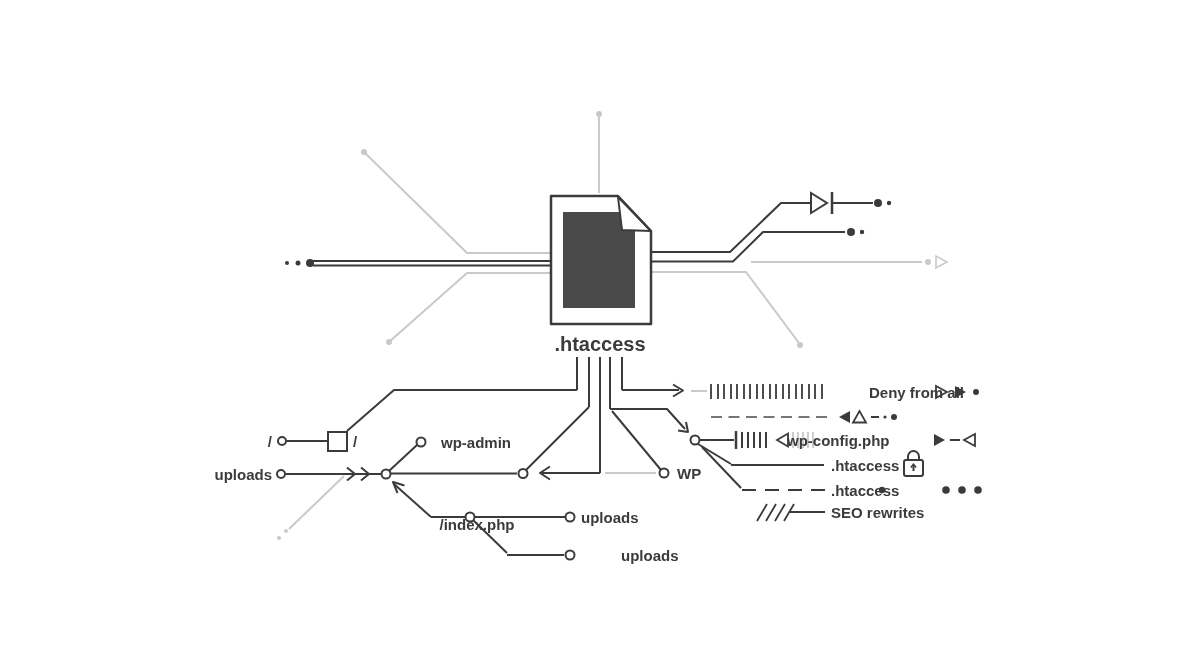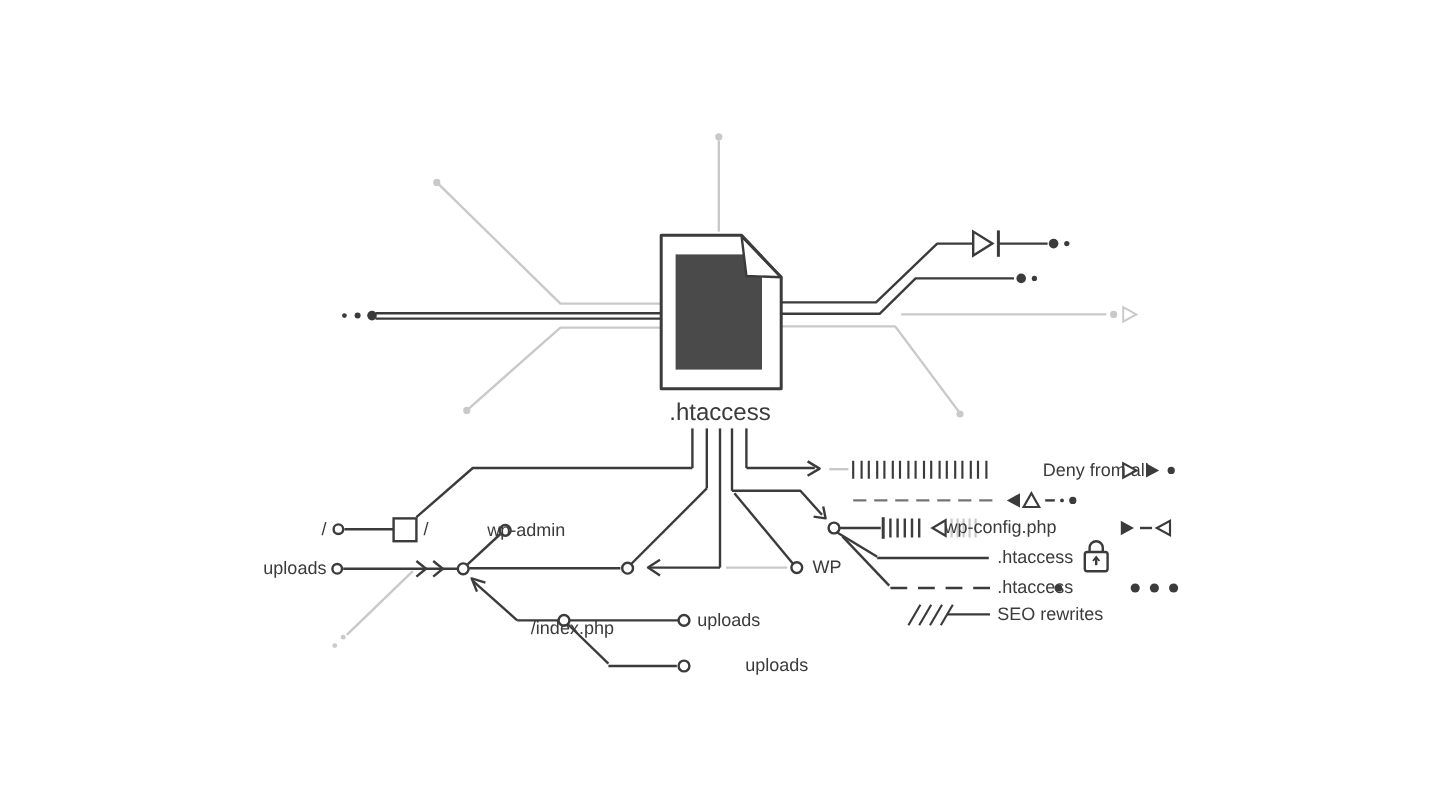--- a/index.html
+++ b/index.html
@@ -7,21 +7,21 @@
     --light:#c9c9c9;
     --mid:#757575;
     --docfill:#4a4a4a;
     --bg:#ffffff;
   }
   html,body{margin:0;padding:0;}
   body{
     width:1200px;height:670px;position:relative;background:var(--bg);
     font-family:"Liberation Sans", sans-serif;overflow:hidden;
   }
-  .stage{position:absolute;inset:0;}
+  .stage{position:absolute;inset:0;font-weight:bold;}
   svg{position:absolute;left:0;top:0;}
   .dk{stroke:var(--dark);stroke-width:2;fill:none;stroke-linejoin:round;}
   .dk25{stroke:var(--dark);stroke-width:2.5;fill:none;stroke-linejoin:round;}
   .dkf{fill:var(--dark);stroke:none;}
   .lt{stroke:var(--light);stroke-width:2;fill:none;stroke-linejoin:round;}
   .ltf{fill:var(--light);stroke:none;}
   .node{fill:#ffffff;stroke:var(--dark);stroke-width:2;}
   .whitefill{fill:#ffffff;}
   .tick{stroke:var(--dark);stroke-width:1.8;fill:none;}
   .ltick{stroke:var(--light);stroke-width:1.8;fill:none;}
@@ -223,21 +223,21 @@
   </g>
 
 </svg>
 
 <div class="lbl lbl-c doc-label" style="left:600px;top:344px;">.htaccess</div>
 
 <div class="lbl lbl-r" style="left:272px;top:441px;">/</div>
 <div class="lbl" style="left:353px;top:441px;">/</div>
 <div class="lbl lbl-r" style="left:272px;top:474px;">uploads</div>
 
-<div class="lbl" style="left:406px;top:442px;">wp-admin</div>
+<div class="lbl" style="left:441px;top:442px;">wp-admin</div>
 <div class="lbl lbl-c" style="left:477px;top:489px;margin-top:35px;">/index.php</div>
 <div class="lbl" style="left:677px;top:473px;">WP</div>
 <div class="lbl" style="left:581px;top:517px;">uploads</div>
 <div class="lbl" style="left:581px;top:555px;margin-left:40px;">uploads</div>
 
 <div class="lbl" style="left:869px;top:392px;">Deny from all</div>
 <div class="lbl" style="left:787px;top:440px;">wp-config.php</div>
 <div class="lbl" style="left:831px;top:465px;">.htaccess</div>
 <div class="lbl" style="left:831px;top:490px;">.htaccess</div>
 <div class="lbl" style="left:831px;top:512px;">SEO rewrites</div>

